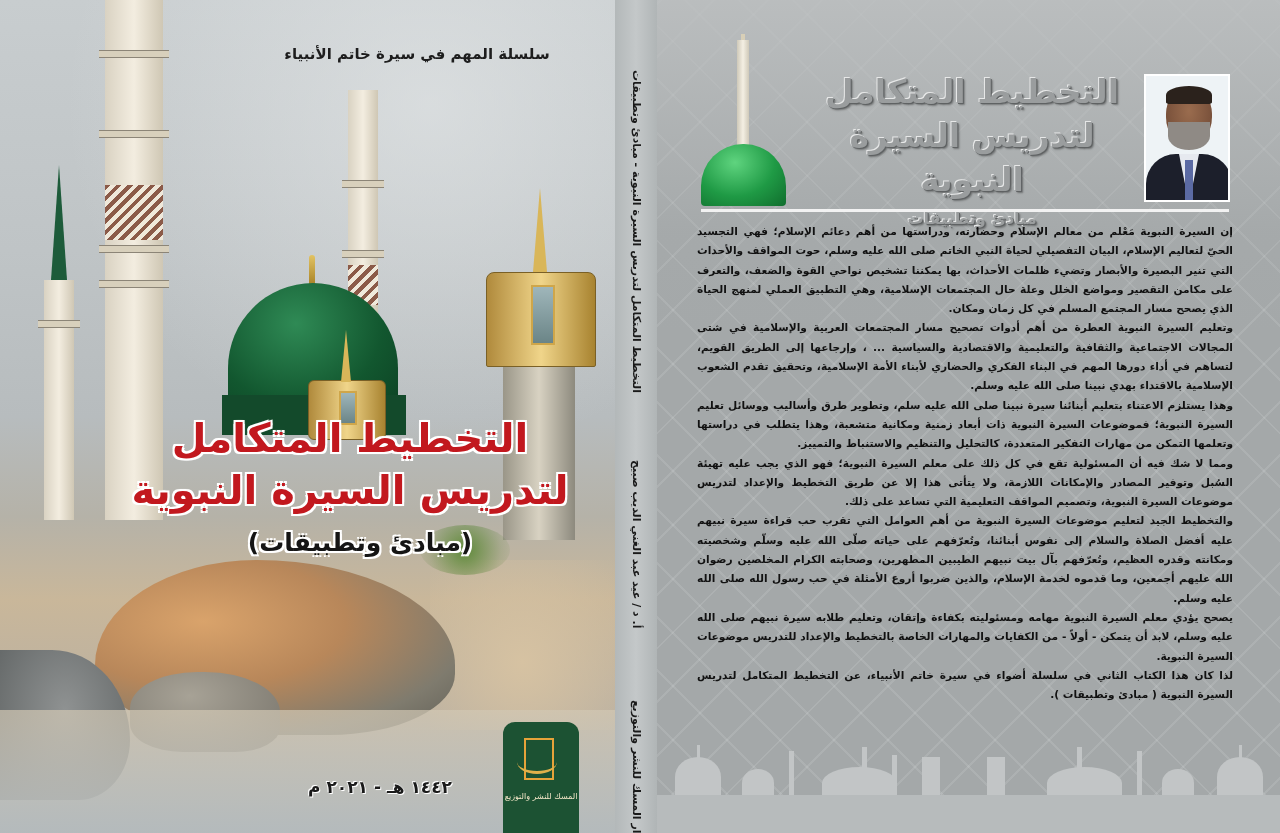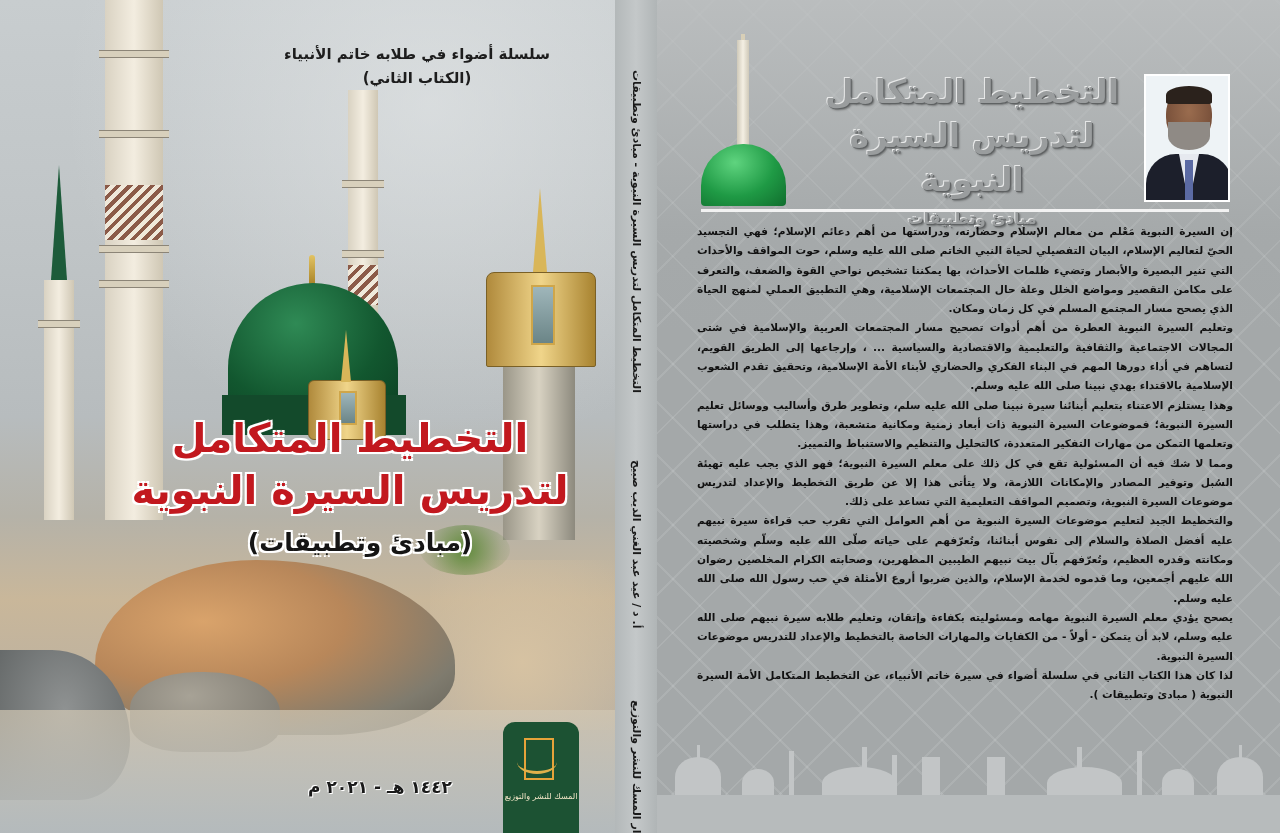--- a/index.html
+++ b/index.html
@@ -173,22 +173,21 @@
   <div class="spire" style="left:341px;top:330px;border-left:5px solid transparent;border-right:5px solid transparent;border-bottom:52px solid #d9b659;"></div>
 
   <div class="sand"></div>
   <div class="tree"></div>
   <div class="rock-big"></div>
   <div class="rock-small"></div>
   <div class="rock-left"></div>
   <div class="ground"></div>
 
   <div class="series-title">
-    <span style="display:block;">سلسلة أضواء في طلابه خاتم الأنبياء</span>
-    <span style="display:block;">(الكتاب الثاني)</span>
+    <span style="display:block;">سلسلة المهم في سيرة خاتم الأنبياء</span>
   </div>
 
   <div class="front-title">
     <span class="l1">التخطيط المتكامل</span>
     <span class="l2">لتدريس السيرة النبوية</span>
   </div>
   <div class="front-sub">(مبادئ وتطبيقات)</div>
 
   <div class="date">١٤٤٢ هـ - ٢٠٢١ م</div>
 
@@ -229,21 +228,21 @@
 
   <div class="back-rule"></div>
 
   <div class="body-text">
     <p>إن السيرة النبوية مَعْلم من معالم الإسلام وحضارته، ودراستها من أهم دعائم الإسلام؛ فهي التجسيد الحيّ لتعاليم الإسلام، البيان التفصيلي لحياة النبي الخاتم صلى الله عليه وسلم، حوت المواقف والأحداث التي تنير البصيرة والأبصار وتضيء ظلمات الأحداث، بها يمكننا تشخيص نواحي القوة والضعف، والتعرف على مكامن التقصير ومواضع الخلل وعلة حال المجتمعات الإسلامية، وهي التطبيق العملي لمنهج الحياة الذي يصحح مسار المجتمع المسلم في كل زمان ومكان.</p>
     <p>وتعليم السيرة النبوية العطرة من أهم أدوات تصحيح مسار المجتمعات العربية والإسلامية في شتى المجالات الاجتماعية والثقافية والتعليمية والاقتصادية والسياسية ... ، وإرجاعها إلى الطريق القويم، لتساهم في أداء دورها المهم في البناء الفكري والحضاري لأبناء الأمة الإسلامية، وتحقيق تقدم الشعوب الإسلامية بالاقتداء بهدي نبينا صلى الله عليه وسلم.</p>
     <p>وهذا يستلزم الاعتناء بتعليم أبنائنا سيرة نبينا صلى الله عليه سلم، وتطوير طرق وأساليب ووسائل تعليم السيرة النبوية؛ فموضوعات السيرة النبوية ذات أبعاد زمنية ومكانية متشعبة، وهذا يتطلب في دراستها وتعلمها التمكن من مهارات التفكير المتعددة، كالتحليل والتنظيم والاستنباط والتمييز.</p>
     <p>ومما لا شك فيه أن المسئولية تقع في كل ذلك على معلم السيرة النبوية؛ فهو الذي يجب عليه تهيئة السُبل وتوفير المصادر والإمكانات اللازمة، ولا يتأتى هذا إلا عن طريق التخطيط والإعداد لتدريس موضوعات السيرة النبوية، وتصميم المواقف التعليمية التي تساعد على ذلك.</p>
     <p>والتخطيط الجيد لتعليم موضوعات السيرة النبوية من أهم العوامل التي تقرب حب قراءة سيرة نبيهم عليه أفضل الصلاة والسلام إلى نفوس أبنائنا، وتُعرّفهم على حياته صلّى الله عليه وسلّم وشخصيته ومكانته وقدره العظيم، وتُعرّفهم بآل بيت نبيهم الطيبين المطهرين، وصحابته الكرام المخلصين رضوان الله عليهم أجمعين، وما قدموه لخدمة الإسلام، والذين ضربوا أروع الأمثلة في حب رسول الله صلى الله عليه وسلم.</p>
     <p>يصحح يؤدي معلم السيرة النبوية مهامه ومسئوليته بكفاءة وإتقان، وتعليم طلابه سيرة نبيهم صلى الله عليه وسلم، لابد أن يتمكن - أولاً - من الكفايات والمهارات الخاصة بالتخطيط والإعداد للتدريس موضوعات السيرة النبوية.</p>
-    <p>لذا كان هذا الكتاب الثاني في سلسلة أضواء في سيرة خاتم الأنبياء، عن التخطيط المتكامل الأمة السيرة النبوية ( مبادئ وتطبيقات ).</p>
+    <p>لذا كان هذا الكتاب الثاني في سلسلة أضواء في سيرة خاتم الأنبياء، عن التخطيط المتكامل لتدريس السيرة النبوية ( مبادئ وتطبيقات ).</p>
   </div>
 
   <div class="skyline">
     <div class="dm" style="left:18px;top:12px;width:46px;height:40px;"></div>
     <div class="tw" style="left:40px;top:0;width:3px;height:14px;"></div>
     <div class="dm" style="left:85px;top:24px;width:32px;height:28px;"></div>
     <div class="tw" style="left:132px;top:6px;width:5px;height:46px;"></div>
     <div class="dm" style="left:165px;top:22px;width:75px;height:32px;"></div>
     <div class="tw" style="left:205px;top:2px;width:5px;height:50px;"></div>
     <div class="tw" style="left:235px;top:10px;width:5px;height:42px;"></div>

